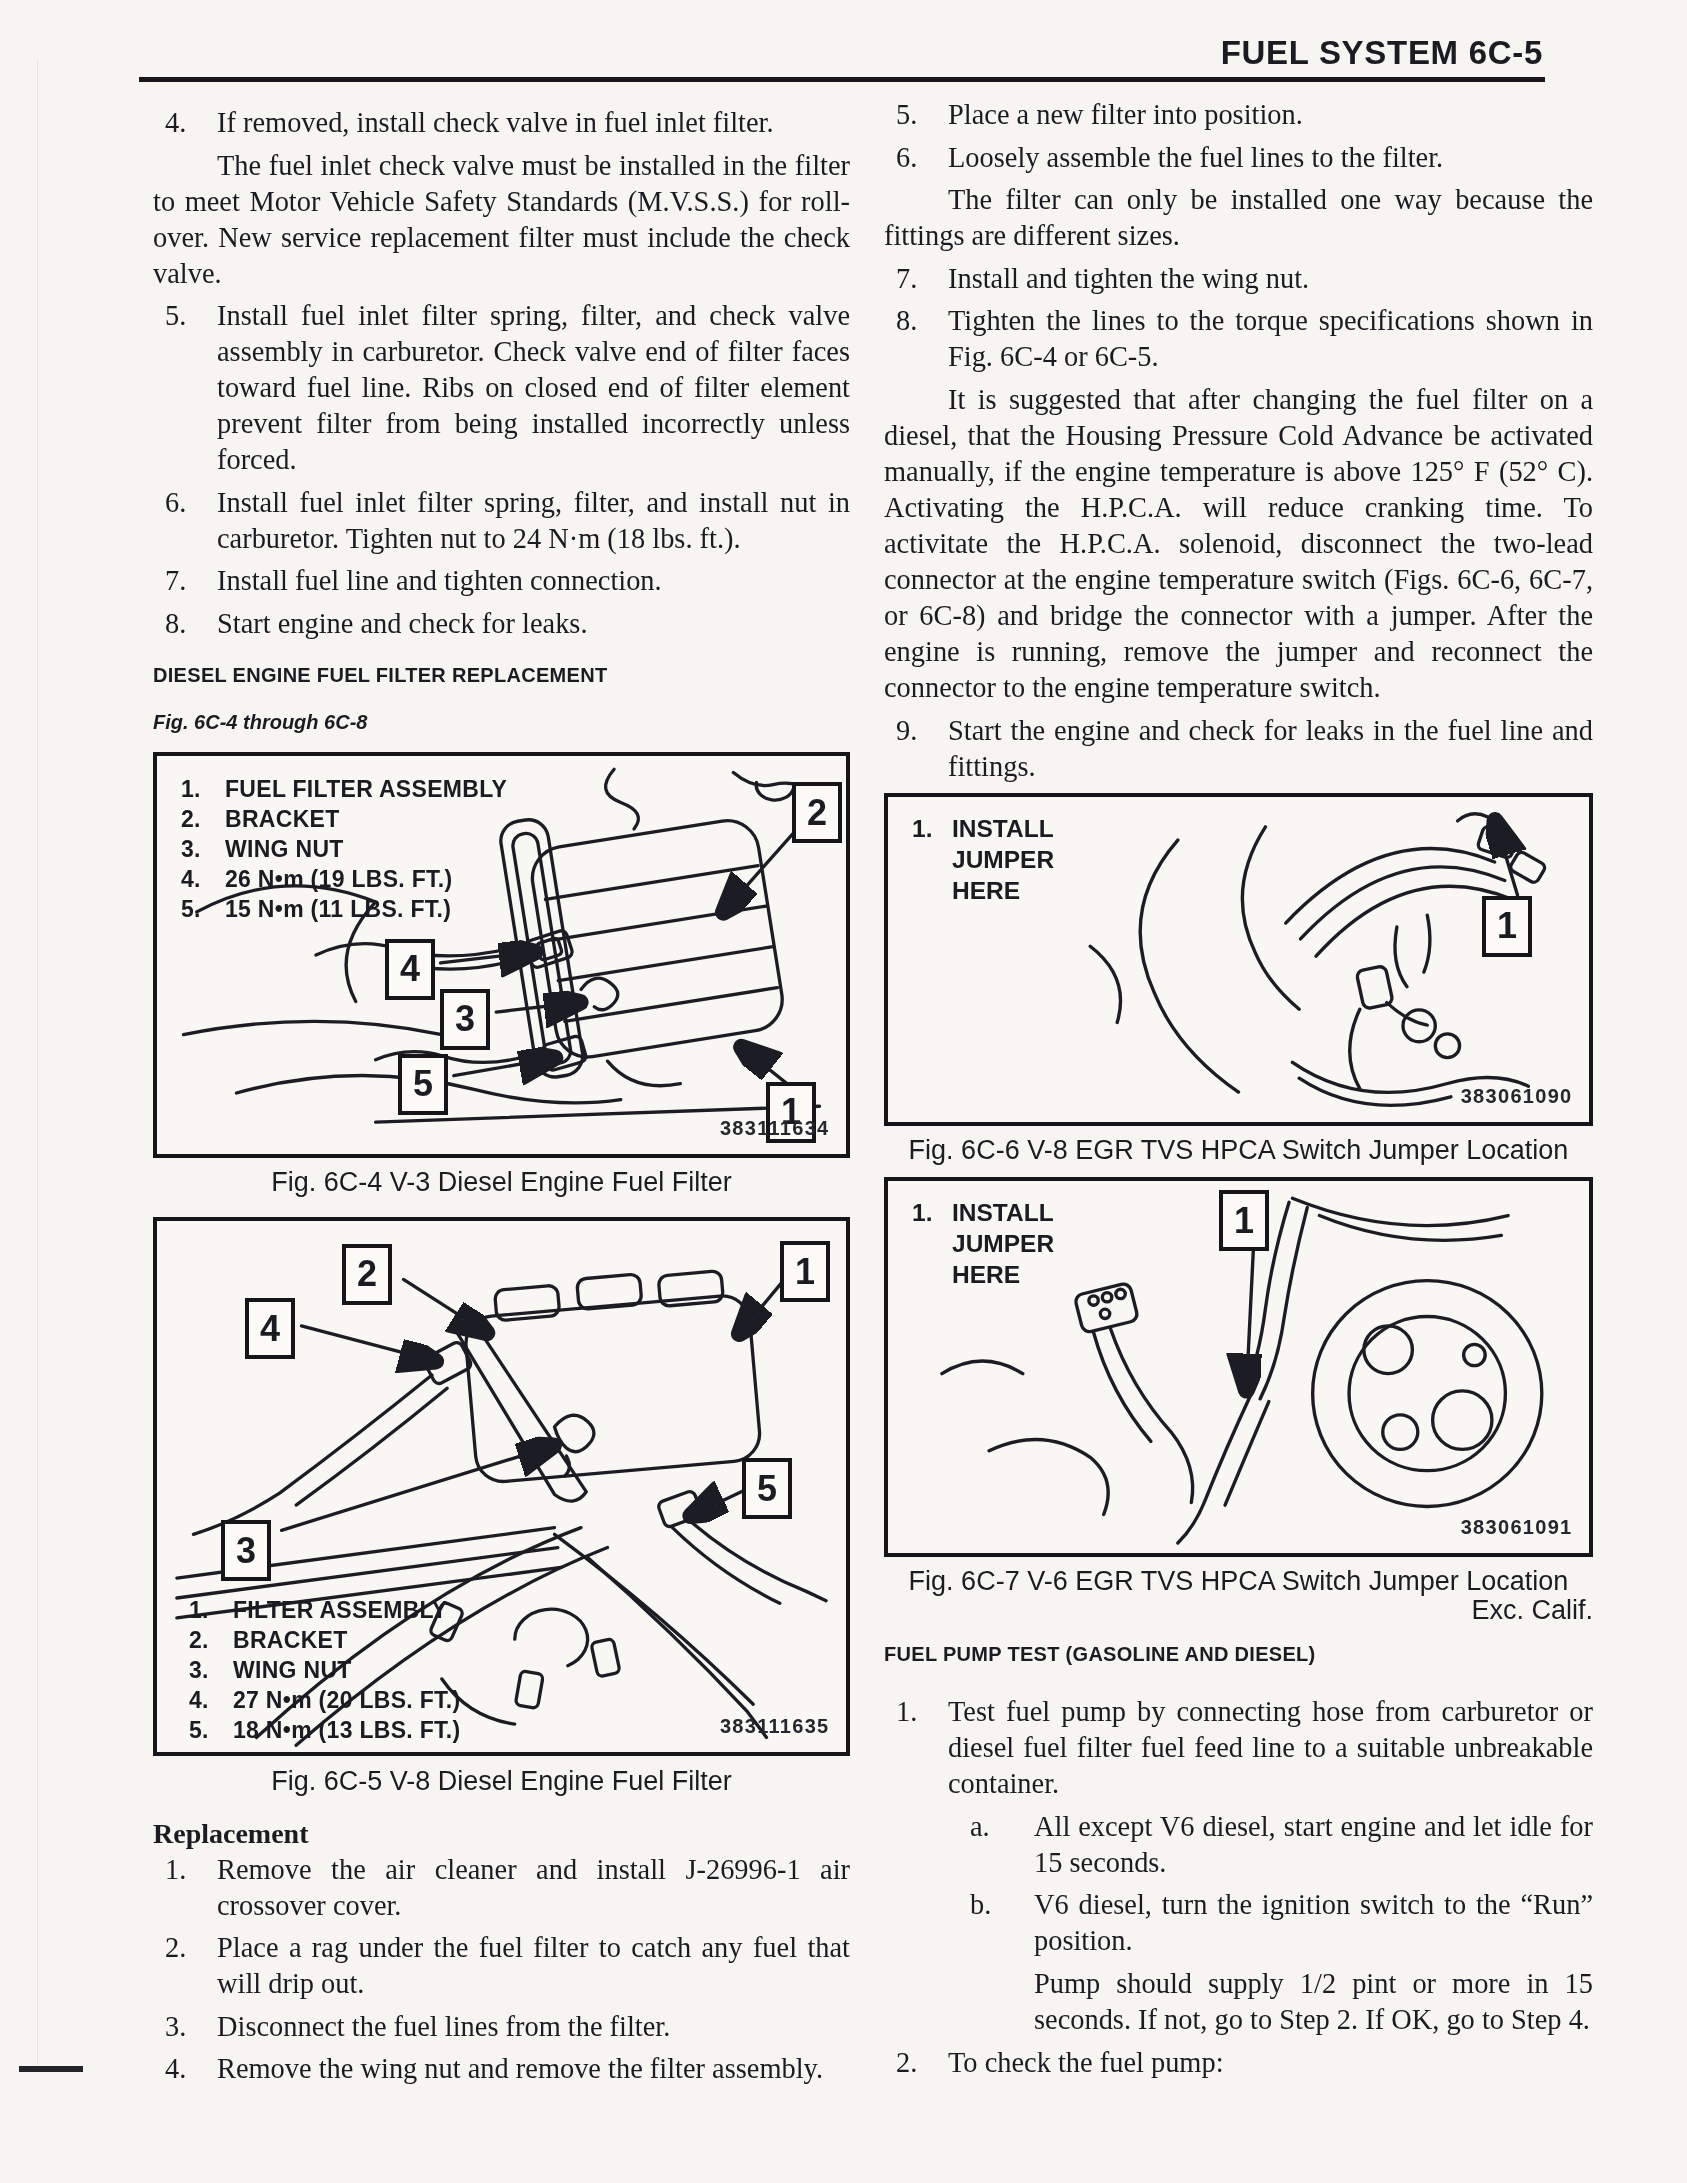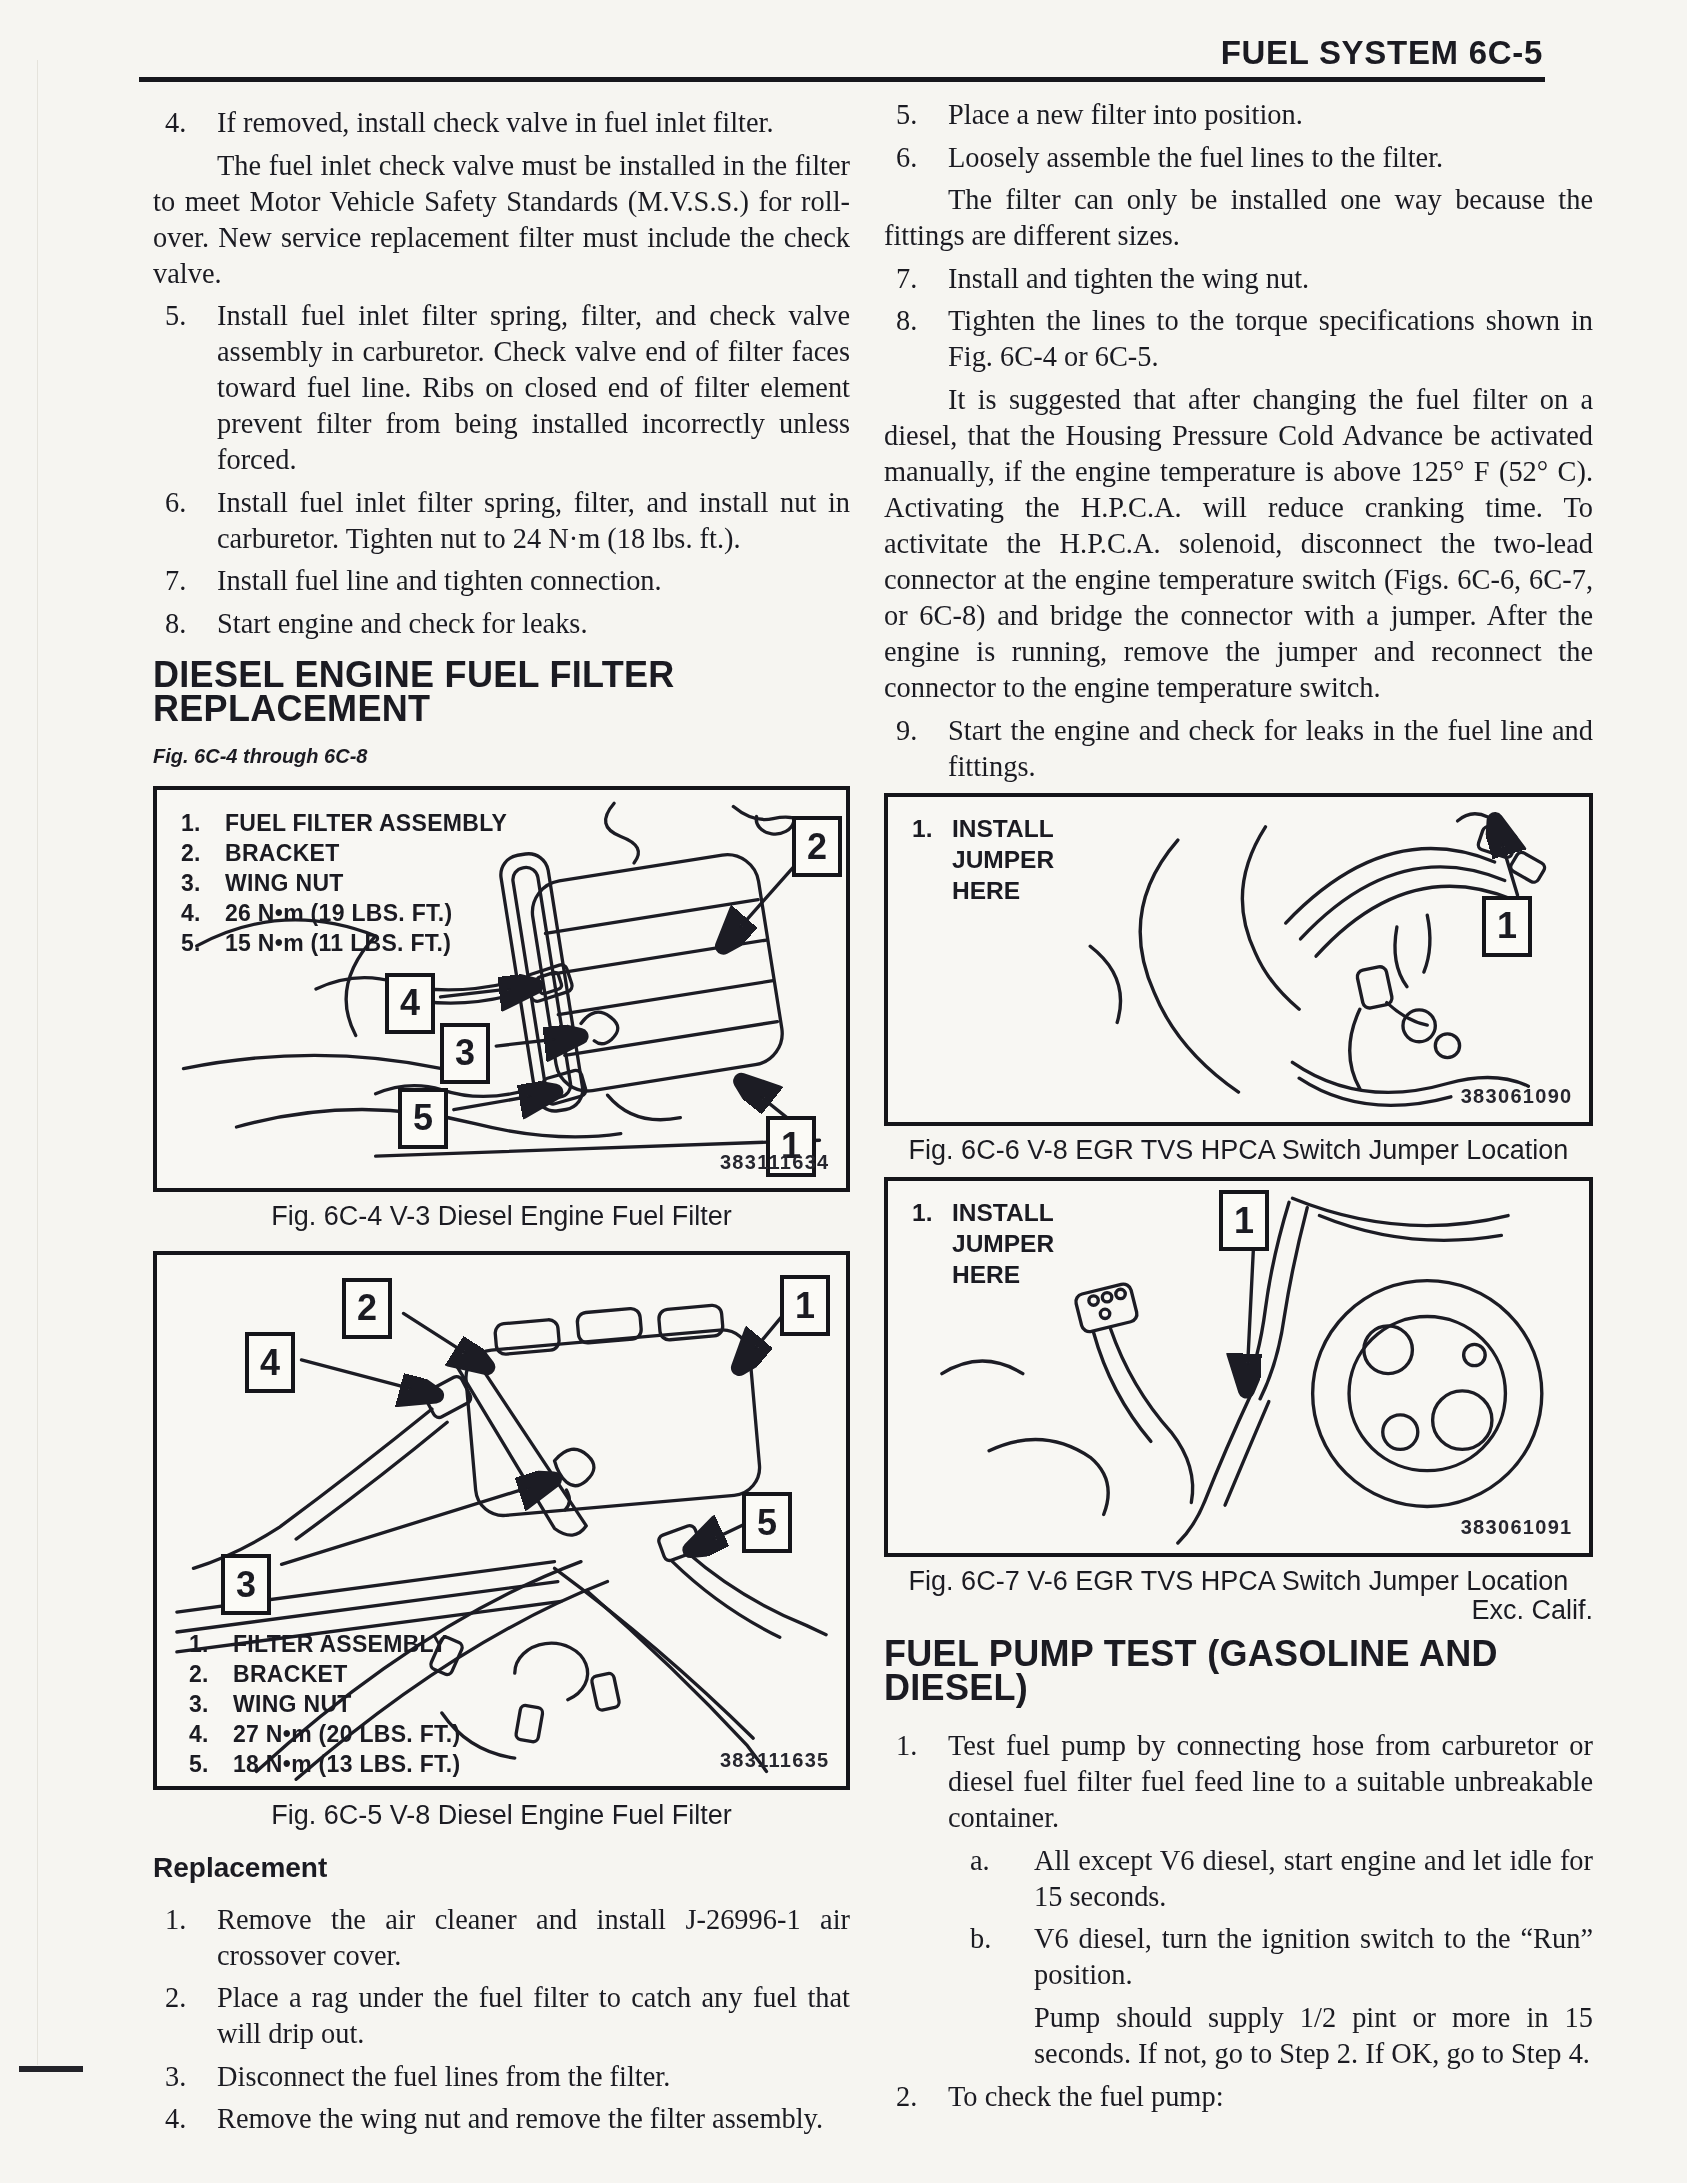--- a/index.html
+++ b/index.html
@@ -31,25 +31,25 @@
   .item { display:flex; margin-bottom:6.6px; }
   .item .num { flex:0 0 64px; padding-left:12px; }
   .item .txt { flex:1; text-align:justify; }
   .subitem { display:flex; margin-left:86px; margin-bottom:6.6px; }
   .subitem .num { flex:0 0 64px; }
   .subitem .txt { flex:1; text-align:justify; }
   .para { text-align:justify; text-indent:64px; margin-bottom:6.6px; }
   .para-sub { text-align:justify; margin-left:150px; margin-bottom:6.6px; }
 
   .h-caps { font-family:"Liberation Sans", sans-serif; font-weight:bold;
-            font-size:36px; line-height:34px; letter-spacing:0.3px; margin-top:16px; }
+            font-size:20px; line-height:34px; letter-spacing:0.3px; margin-top:16px; }
   .fig-range { font-family:"Liberation Sans", sans-serif; font-weight:bold; font-style:italic;
                font-size:20px; margin-top:12px; }
-  .h-side { font-family:Liberation Sans, sans-serif; font-weight:bold;
-            font-size:28px; margin-top:20px; margin-bottom:16px; }
+  .h-side { font-family:Liberation Serif, serif; font-weight:bold;
+            font-size:28px; margin-top:20px; margin-bottom:0; }
 
   
   .figbox { position:relative; border:4.6px solid #15151a; background:#f8f7f3; overflow:hidden; }
   .fig4 { margin-top:12px; height:406px; }
   .fig5 { margin-top:20px; height:539px; }
   .fig6 { margin-top:8px; height:333px; }
   .fig7 { margin-top:12px; height:380px; }
   .caption { font-family:"Liberation Sans", sans-serif; font-size:27px; line-height:30px;
              text-align:center; margin-top:9.3px; margin-bottom:4px; }
   .caption2 { font-family:"Liberation Sans", sans-serif; font-size:27px; line-height:29px;

